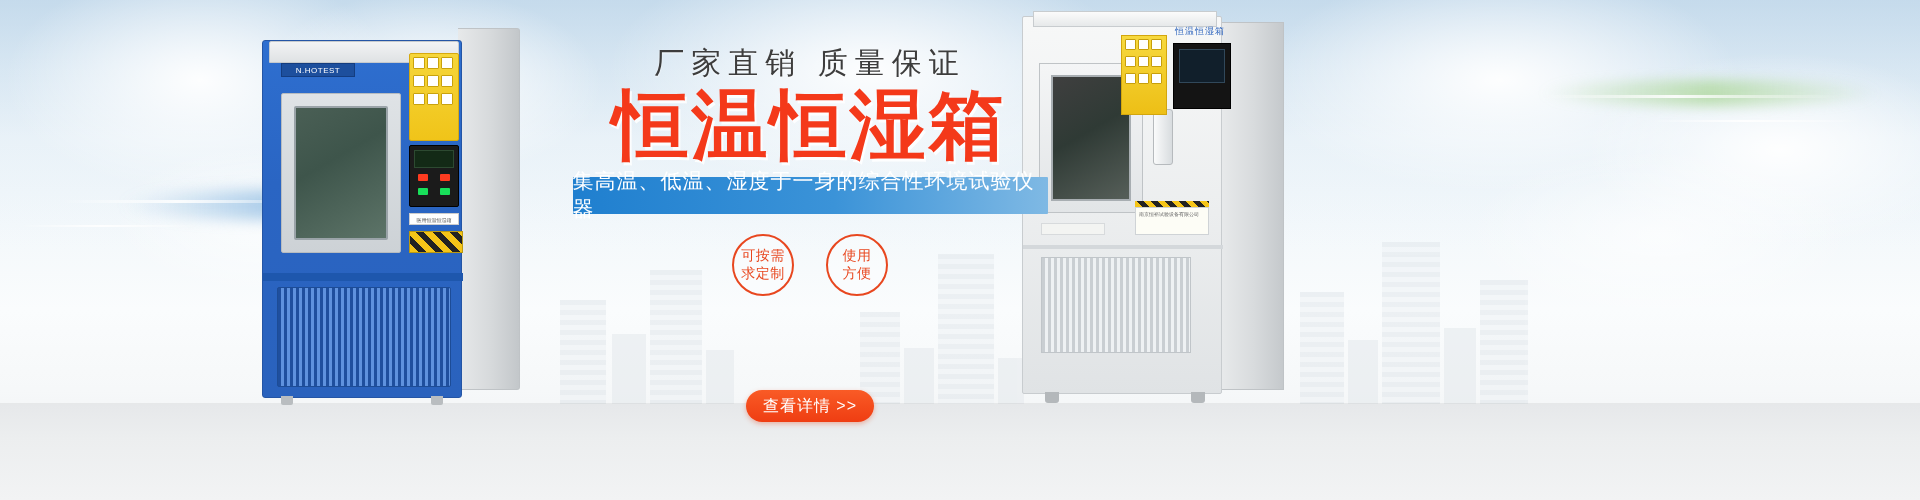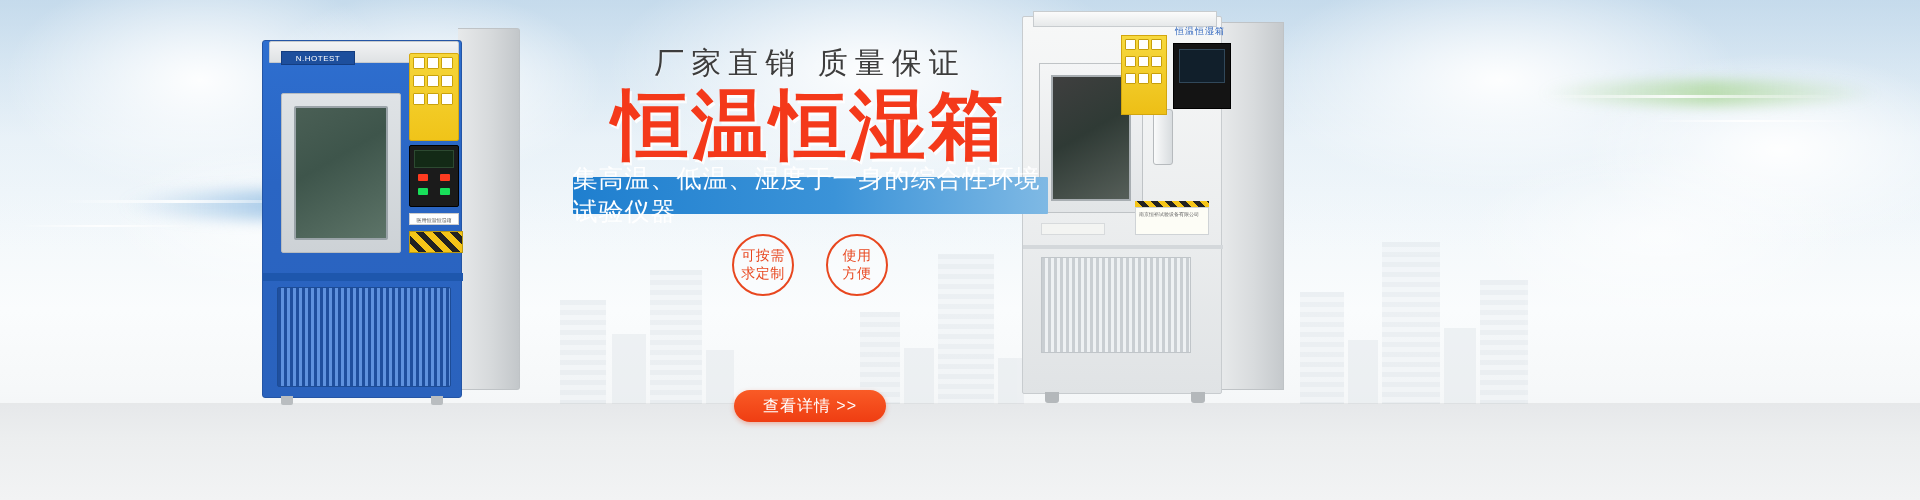--- a/index.html
+++ b/index.html
@@ -99,21 +99,21 @@
   .ml-ctrl .lcd{ position:absolute; left:4px; top:4px; right:4px; height:18px; background:#132a16; border:1px solid #2d4a31;}
   .ml-ctrl .led{ position:absolute; width:10px; height:7px; background:#ff3b20; border-radius:1px; }
   .ml-label{ position:absolute; left:146px; top:172px; width:50px; height:12px;
     background:#fff; border:1px solid #ccc; font-size:5px; color:#555; text-align:center; line-height:12px; overflow:hidden;}
   .ml-sticker{ position:absolute; left:146px; top:190px; width:54px; height:22px;
     background:repeating-linear-gradient(45deg,#f5c518 0 6px,#222 6px 12px); border:1px solid #bb9a12;}
   .ml-vent{ position:absolute; left:14px; top:246px; width:174px; height:100px;
     background:repeating-linear-gradient(90deg,#1f4f9e 0 3px,#5f92de 3px 6px);
     border:1px solid #1d4c96; border-radius:2px;}
   .ml-base{ position:absolute; left:0; top:232px; width:200px; height:8px; background:#1e57ad;}
-  .ml-vname{ position:absolute; left:18px; top:10px; width:74px; height:14px;
+  .ml-vname{ position:absolute; left:18px; top:22px; width:74px; height:14px;
     background:#1d4f9d; border:1px solid #143d80; color:#fff; font-size:8px; text-align:center; line-height:14px; letter-spacing:.5px;}
   .ml-foot{ position:absolute; bottom:-8px; width:12px; height:9px; background:#b9bdc0; border-radius:0 0 2px 2px;}
 
   
   .m-right{ left:1022px; top:10px; width:262px; height:390px; }
   .mr-side{ position:absolute; left:196px; top:12px; width:66px; height:368px;
     background:linear-gradient(90deg,#e9ebec 0%,#d8dbdd 55%,#c5c9cc 100%);
     border:1px solid #bfc3c6; border-left:none;}
   .mr-body{ position:absolute; left:0; top:6px; width:200px; height:378px;
     background:linear-gradient(180deg,#f7f8f8 0%,#eceeef 52%,#e0e3e5 100%);
@@ -154,37 +154,37 @@
   }
   .headline{
     margin-top:6px;
     font-size:76px; font-weight:bold; color:#f4391a;
     letter-spacing:3px; text-align:center; line-height:1.05;
     text-shadow:2px 3px 0 rgba(255,255,255,.85);
   }
   .subbar{
     margin:12px auto 0; width:475px; height:37px;
     background:linear-gradient(90deg,#1f7fcf 0%,#3b93d8 55%,#7fb9e4 100%);
-    color:#fff; font-size:25px; letter-spacing:1px;
+    color:#fff; font-size:21px; letter-spacing:1px;
     display:flex; align-items:center; justify-content:center;
     border-radius:1px;
   }
   .badges{
     margin:20px auto 0; width:480px;
     display:flex; justify-content:center; gap:32px;
   }
   .badge{
     width:62px; height:62px; border:2px solid #e8471f; border-radius:50%;
     display:flex; flex-direction:column; align-items:center; justify-content:center;
     color:#e8471f; font-size:14px; line-height:1.25; letter-spacing:.5px;
     background:rgba(255,255,255,.35);
   }
   .cta{
     position:absolute; left:50%; transform:translateX(-50%); top:344px;
-    width:152px; height:32px; border-radius:16px;
+    width:128px; height:32px; border-radius:16px;
     background:linear-gradient(180deg,#f95b26,#ef3d12);
     color:#fff; font-size:16px; letter-spacing:1px;
     display:flex; align-items:center; justify-content:center;
     box-shadow:0 2px 5px rgba(230,70,30,.35);
     cursor:pointer;
   }
 </style>
 </head>
 <body>
 

